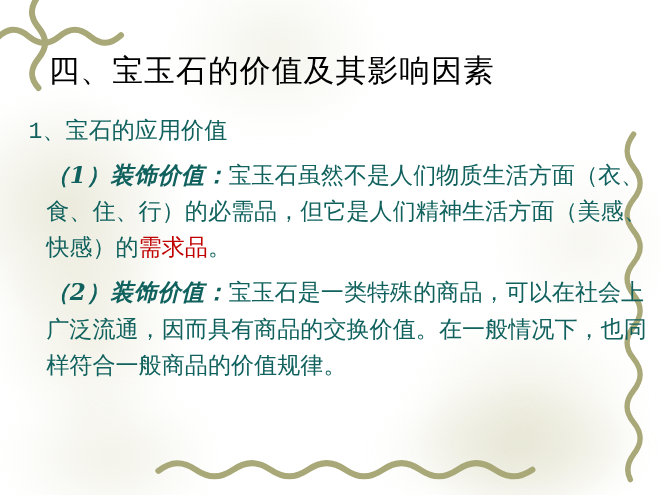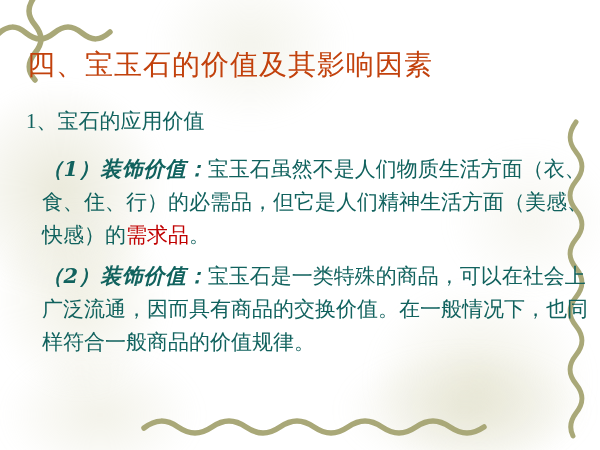--- a/index.html
+++ b/index.html
@@ -51,45 +51,45 @@
     background:radial-gradient(closest-side, rgba(216,214,188,.22), rgba(216,214,188,0) 75%);
     filter:blur(8px);
   }
   
   .ornament { position:absolute; pointer-events:none; }
   #orn-topleft  { left:-4px;  top:-6px;  }
   #orn-right    { left:556px; top:118px; }
   #orn-bottom   { left:140px; top:404px; }
   
   #title {
-    position:absolute; left:27px; top:48px; width:540px;
+    position:absolute; left:44px; top:48px; width:540px;
     font-family:"DejaVu Serif", serif;
     font-size:28px; line-height:34px;
-    color:#c2410c; letter-spacing:1px;
+    color:#000000; letter-spacing:1px;
     white-space:nowrap;
   }
   #body { position:absolute; left:16px; top:106px; width:580px; }
   .lvl1 {
-    font-family:Liberation Serif, serif;
+    font-family:Liberation Mono, monospace;
     font-size:21px; line-height:30px;
     color:#11625E; padding-left:10px;
   }
   .lvl2 {
     font-family:"DejaVu Serif", serif;
     font-size:21px; line-height:33px;
     color:#11625E; padding-left:26px;
     text-indent:0;
   }
   .lvl2 .run { display:inline; }
   .lead {
     font-weight:bold; font-style:italic;
     color:#11625E; letter-spacing:.5px;
   }
   .hl { color:#C00000; }
-  .para { margin-top:16px; }
+  .para { margin-top:6px; }
   #b2 { margin-top:7px; }
 </style>
 </head>
 <body>
 
 <div id="slide">
 
   <div class="wash" id="wash-a"></div>
   <div class="wash" id="wash-b"></div>
   <div class="wash" id="wash-c"></div>

